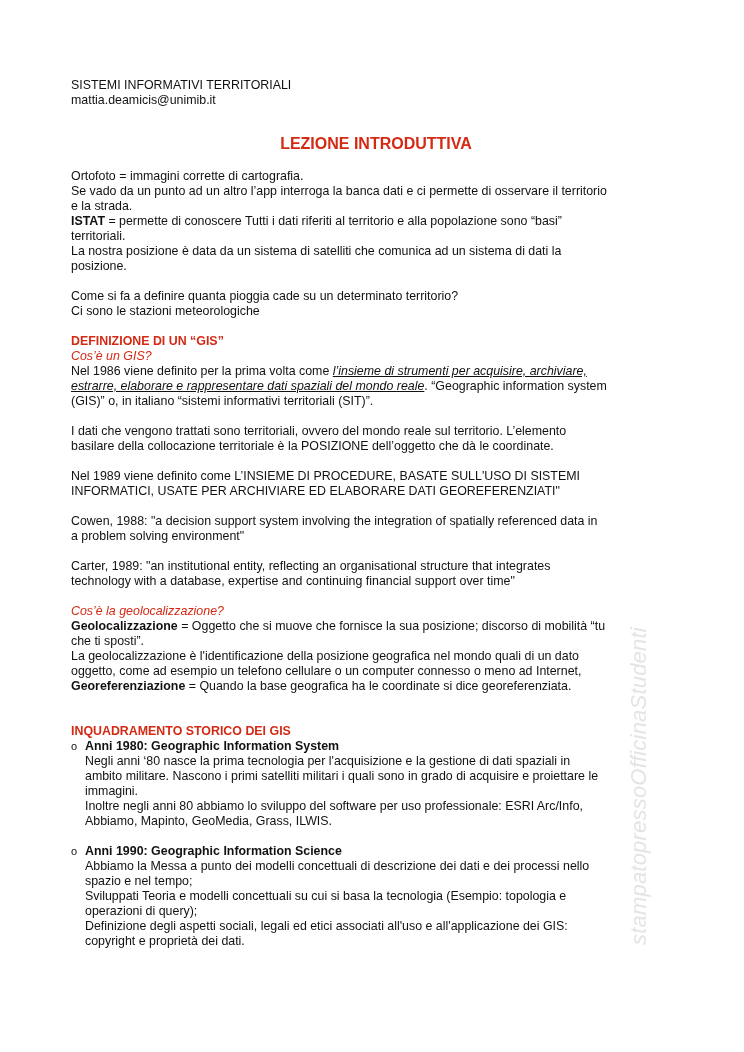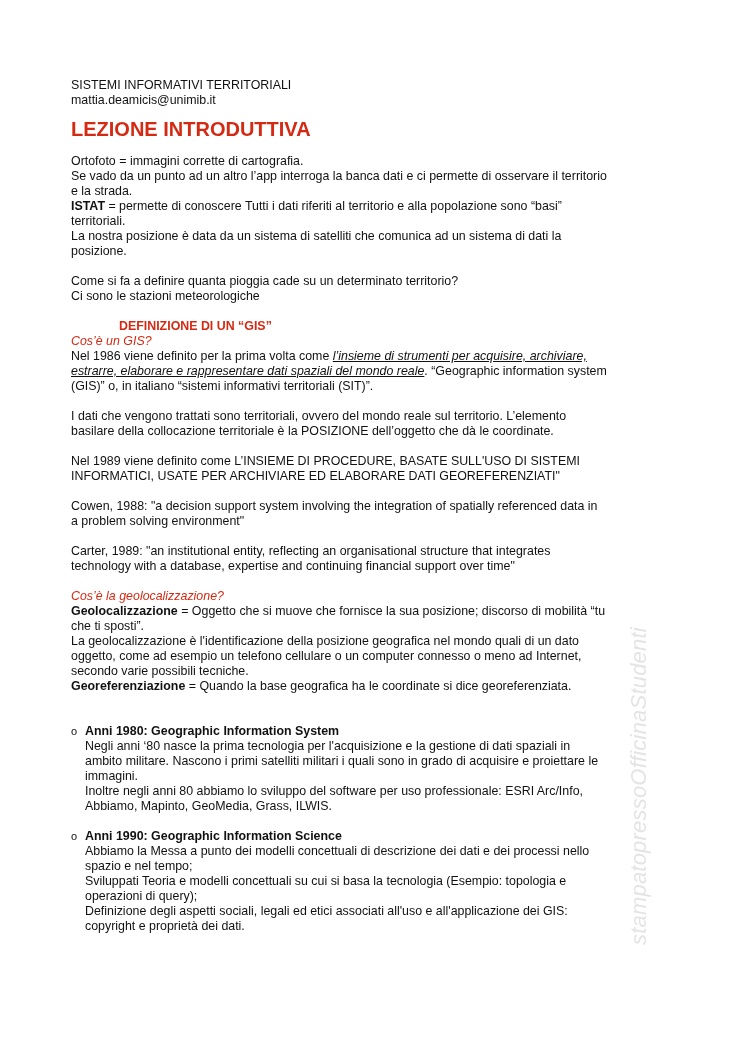--- a/index.html
+++ b/index.html
@@ -1,24 +1,24 @@
 <!DOCTYPE html>
 <html><head>
   <meta charset="utf-8">
   <style>
     html, body { margin: 0; padding: 0; background: #ffffff; }
     body { width: 744px; height: 1052px; position: relative; overflow: hidden;
            font-family: "Liberation Sans", sans-serif; color: #111111; }
     .page { position: absolute; left: 71px; top: 78px; width: 610px; font-size: 12.4px; line-height: 15px; }
     .line { display: block; white-space: nowrap; }
     .gap { height: 15px; }
-    .red { color: #d42a14; font-weight: bold; margin-left: 48px; }
+    .red { color: #d42a14; font-weight: bold; }
     .redi { color: #d42a14; font-weight: normal; font-style: italic; }
-    .title { text-align: left; font-size: 20px; font-weight: bold; color: #d42a14;
-             margin-top: 11px; margin-bottom: 15px; line-height: 20px; }
+    .title { text-align: center; font-size: 16px; font-weight: bold; color: #d42a14;
+             margin-top: 26px; margin-bottom: 15px; line-height: 20px; }
     b { font-weight: bold; }
     .ul-i { font-style: italic; text-decoration: underline; }
     .bullet-item { position: relative; padding-left: 14px; }
     .bullet { position: absolute; left: 0; top: 0; font-size: 11px; line-height: 15px; }
     .bullet-item .line { white-space: nowrap; }
     .watermark { position: absolute; left: 626px; top: 945px; transform-origin: 0 0;
                  transform: rotate(-90deg); font-size: 22px; font-style: italic;
                  color: #e4e4e4; white-space: nowrap; letter-spacing: 0.2px; }
   </style>
 </head>
@@ -61,25 +61,25 @@
   <div class="gap"></div>
   <span class="line">Carter, 1989: "an institutional entity, reflecting an organisational structure that integrates</span>
   <span class="line">technology with a database, expertise and continuing financial support over time"</span>
   <div class="gap"></div>
 
   <span class="line redi">Cos’è la geolocalizzazione?</span>
   <span class="line"><b>Geolocalizzazione</b><span> = Oggetto che si muove che fornisce la sua posizione; discorso di mobilità “tu</span></span>
   <span class="line">che ti sposti”.</span>
   <span class="line">La geolocalizzazione è l'identificazione della posizione geografica nel mondo quali di un dato</span>
   <span class="line">oggetto, come ad esempio un telefono cellulare o un computer connesso o meno ad Internet,</span>
-  <span class="line">secondo varie possibili tecniche.</span>
   <span class="line"><b>Georeferenziazione</b><span> = Quando la base geografica ha le coordinate si dice georeferenziata.</span></span>
   <div class="gap"></div>
   <div class="gap"></div>
 
+  <span class="line red">INQUADRAMENTO STORICO DEI GIS</span>
 
   <div class="bullet-item">
     <span class="bullet">o</span>
     <span class="line"><b>Anni 1980: Geographic Information System</b></span>
     <span class="line">Negli anni ‘80 nasce la prima tecnologia per l'acquisizione e la gestione di dati spaziali in</span>
     <span class="line">ambito militare. Nascono i primi satelliti militari i quali sono in grado di acquisire e proiettare le</span>
     <span class="line">immagini.</span>
     <span class="line">Inoltre negli anni 80 abbiamo lo sviluppo del software per uso professionale: ESRI Arc/Info,</span>
     <span class="line">Abbiamo, Mapinto, GeoMedia, Grass, ILWIS.</span>
   </div>

